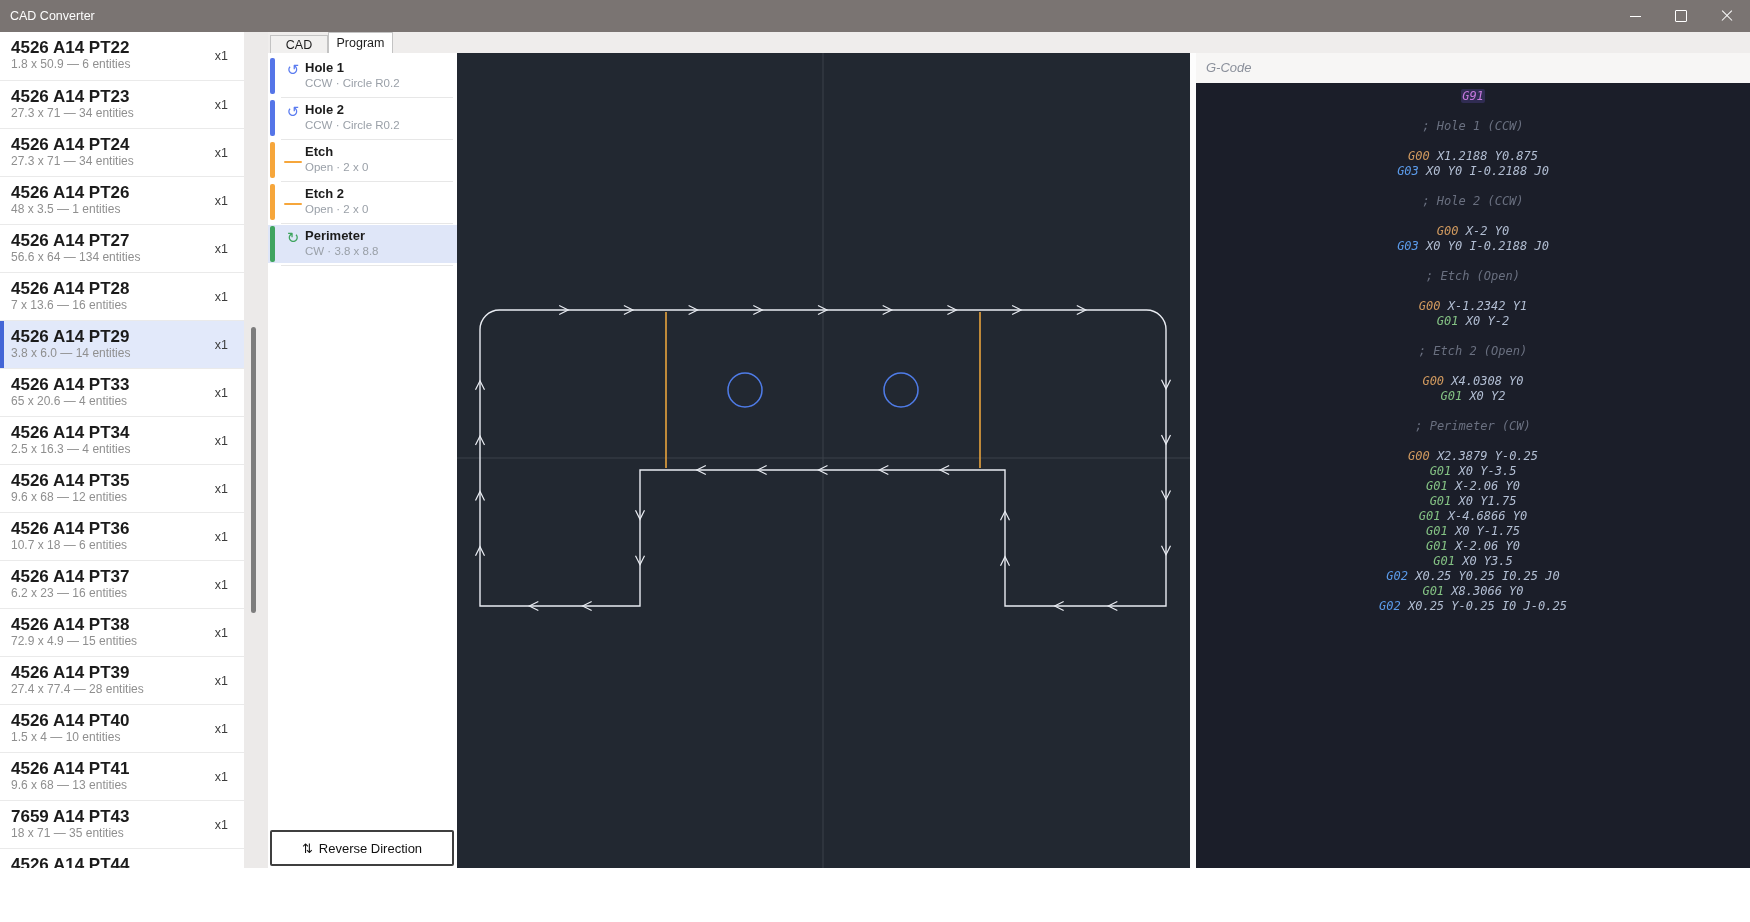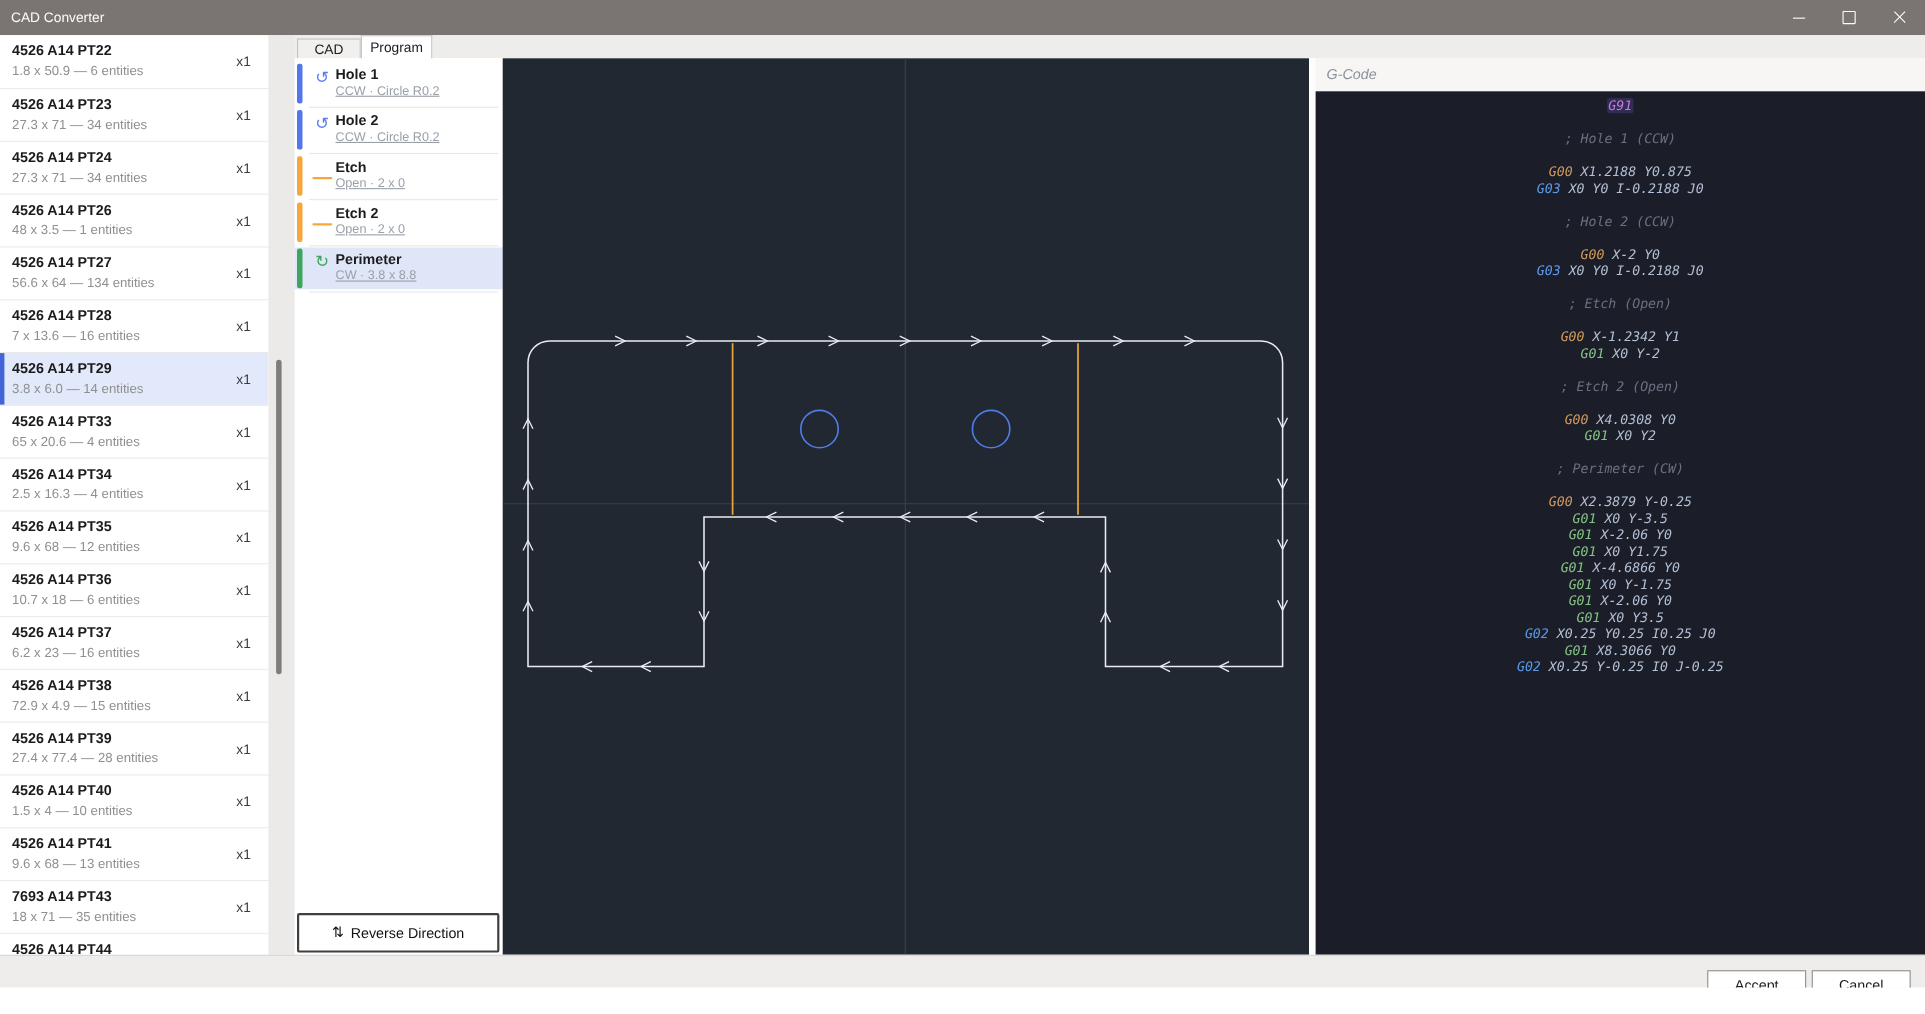--- a/index.html
+++ b/index.html
@@ -17,21 +17,21 @@
   .glyph-close:before,.glyph-close:after{content:"";position:absolute;left:-1px;top:5px;width:14px;height:1.3px;background:#fff;}
   .glyph-close:before{transform:rotate(45deg);}
   .glyph-close:after{transform:rotate(-45deg);}
 
   
   .sidebar{position:absolute;left:0;top:32px;width:244px;height:836px;background:#fff;overflow:hidden;}
   .sb-item{position:relative;height:48px;border-top:1px solid #eaeaea;box-sizing:border-box;}
   .sb-item:first-child{border-top:none;}
   .sb-item.selected{background:#e2e9fa;}
   .sb-item.selected:before{content:"";position:absolute;left:0;top:0;bottom:0;width:4px;background:#4365d6;}
-  .sb-name{position:absolute;left:11px;top:6px;font-size:13px;font-weight:bold;color:#1b1b1b;white-space:nowrap;}
+  .sb-name{position:absolute;left:11px;top:6px;font-size:17px;font-weight:bold;color:#1b1b1b;white-space:nowrap;}
   .sb-dims{position:absolute;left:11px;top:25px;font-size:12px;color:#8f8f8f;white-space:nowrap;}
   .sb-qty{position:absolute;right:16px;top:0;height:48px;display:flex;align-items:center;font-size:12.5px;color:#3c3c3c;}
 
   
   .gutter{position:absolute;left:244px;top:32px;width:24px;height:836px;background:#eceae9;}
   .thumb{position:absolute;left:7px;top:295px;width:5px;height:286px;background:#7d7d7d;border-radius:2.5px;}
 
   
   .tabstrip{position:absolute;left:268px;top:32px;width:1482px;height:21px;background:#efedec;}
   .tab{position:absolute;box-sizing:border-box;font-size:12.5px;color:#1d1d1d;text-align:center;}
@@ -41,21 +41,21 @@
   
   .opspanel{position:absolute;left:268px;top:53px;width:189px;height:815px;background:#fff;}
   .op-row{position:absolute;left:0;width:189px;height:38px;background:#fff;}
   .op-row.selected{background:#dfe6f8;}
   .op-sep{position:absolute;left:13px;width:172px;height:1px;background:#e7e7e7;}
   .op-accent{position:absolute;left:2px;top:1px;width:4.5px;height:36px;border-radius:2px;}
   .op-icon{position:absolute;left:14px;top:0;width:22px;height:26px;display:flex;align-items:center;justify-content:center;
            font-family:"DejaVu Sans",sans-serif;font-size:15px;}
   .op-line-icon{width:18px;height:2px;border-radius:1px;}
   .op-name{position:absolute;left:37px;top:3px;font-size:13px;font-weight:bold;color:#1c1c1c;white-space:nowrap;}
-  .op-sub{position:absolute;left:37px;top:20px;font-size:11.5px;color:#9aa0a8;white-space:nowrap;text-decoration:underline;}
+  .op-sub{position:absolute;left:37px;top:20px;font-size:11.5px;color:#9aa0a8;white-space:nowrap;}
 
   .reverse-btn{position:absolute;left:2px;top:777px;width:184px;height:36px;box-sizing:border-box;
                background:#fff;border:2px solid #3f3f3f;border-radius:2px;display:flex;align-items:center;justify-content:center;
                font-size:13px;color:#111;}
   .reverse-btn .ricon{font-family:"DejaVu Sans",sans-serif;font-size:13px;margin-right:6px;}
 
   
   .viewport{position:absolute;left:457px;top:53px;width:733px;height:815px;}
   .divider{position:absolute;left:1190px;top:53px;width:6px;height:815px;background:#fdfdfd;}
 
@@ -171,21 +171,21 @@
         <div class="sb-name">4526 A14 PT40</div>
         <div class="sb-dims">1.5 x 4 — 10 entities</div>
         <div class="sb-qty">x1</div>
       </div>
       <div class="sb-item">
         <div class="sb-name">4526 A14 PT41</div>
         <div class="sb-dims">9.6 x 68 — 13 entities</div>
         <div class="sb-qty">x1</div>
       </div>
       <div class="sb-item">
-        <div class="sb-name">7693 A14 PT43</div>
+        <div class="sb-name">7659 A14 PT43</div>
         <div class="sb-dims">18 x 71 — 35 entities</div>
         <div class="sb-qty">x1</div>
       </div>
       <div class="sb-item">
         <div class="sb-name">4526 A14 PT44</div>
         <div class="sb-dims"></div>
         <div class="sb-qty">x1</div>
       </div>
     </div>
 
@@ -287,18 +287,14 @@
       </svg></div>
   <div class="divider"></div>
 
   <div class="gcodepanel">
     <div class="gc-header">
       <span>G-Code</span>
     </div>
     <div class="gc-code" id="gcode" style="background: rgb(27, 30, 41);"><div class="gl"><span class="tok-G91" style="color: rgb(198, 120, 221);">G91</span></div><div class="gl">&nbsp;</div><div class="gl"><span style="color: rgb(106, 112, 128);">; Hole 1 (CCW)</span></div><div class="gl">&nbsp;</div><div class="gl"><span style="color: rgb(209, 154, 95);">G00</span><span style="color: rgb(179, 191, 212);"> X1.2188 Y0.875</span></div><div class="gl"><span style="color: rgb(91, 155, 234);">G03</span><span style="color: rgb(179, 191, 212);"> X0 Y0 I-0.2188 J0</span></div><div class="gl">&nbsp;</div><div class="gl"><span style="color: rgb(106, 112, 128);">; Hole 2 (CCW)</span></div><div class="gl">&nbsp;</div><div class="gl"><span style="color: rgb(209, 154, 95);">G00</span><span style="color: rgb(179, 191, 212);"> X-2 Y0</span></div><div class="gl"><span style="color: rgb(91, 155, 234);">G03</span><span style="color: rgb(179, 191, 212);"> X0 Y0 I-0.2188 J0</span></div><div class="gl">&nbsp;</div><div class="gl"><span style="color: rgb(106, 112, 128);">; Etch (Open)</span></div><div class="gl">&nbsp;</div><div class="gl"><span style="color: rgb(209, 154, 95);">G00</span><span style="color: rgb(179, 191, 212);"> X-1.2342 Y1</span></div><div class="gl"><span style="color: rgb(132, 194, 132);">G01</span><span style="color: rgb(179, 191, 212);"> X0 Y-2</span></div><div class="gl">&nbsp;</div><div class="gl"><span style="color: rgb(106, 112, 128);">; Etch 2 (Open)</span></div><div class="gl">&nbsp;</div><div class="gl"><span style="color: rgb(209, 154, 95);">G00</span><span style="color: rgb(179, 191, 212);"> X4.0308 Y0</span></div><div class="gl"><span style="color: rgb(132, 194, 132);">G01</span><span style="color: rgb(179, 191, 212);"> X0 Y2</span></div><div class="gl">&nbsp;</div><div class="gl"><span style="color: rgb(106, 112, 128);">; Perimeter (CW)</span></div><div class="gl">&nbsp;</div><div class="gl"><span style="color: rgb(209, 154, 95);">G00</span><span style="color: rgb(179, 191, 212);"> X2.3879 Y-0.25</span></div><div class="gl"><span style="color: rgb(132, 194, 132);">G01</span><span style="color: rgb(179, 191, 212);"> X0 Y-3.5</span></div><div class="gl"><span style="color: rgb(132, 194, 132);">G01</span><span style="color: rgb(179, 191, 212);"> X-2.06 Y0</span></div><div class="gl"><span style="color: rgb(132, 194, 132);">G01</span><span style="color: rgb(179, 191, 212);"> X0 Y1.75</span></div><div class="gl"><span style="color: rgb(132, 194, 132);">G01</span><span style="color: rgb(179, 191, 212);"> X-4.6866 Y0</span></div><div class="gl"><span style="color: rgb(132, 194, 132);">G01</span><span style="color: rgb(179, 191, 212);"> X0 Y-1.75</span></div><div class="gl"><span style="color: rgb(132, 194, 132);">G01</span><span style="color: rgb(179, 191, 212);"> X-2.06 Y0</span></div><div class="gl"><span style="color: rgb(132, 194, 132);">G01</span><span style="color: rgb(179, 191, 212);"> X0 Y3.5</span></div><div class="gl"><span style="color: rgb(91, 155, 234);">G02</span><span style="color: rgb(179, 191, 212);"> X0.25 Y0.25 I0.25 J0</span></div><div class="gl"><span style="color: rgb(132, 194, 132);">G01</span><span style="color: rgb(179, 191, 212);"> X8.3066 Y0</span></div><div class="gl"><span style="color: rgb(91, 155, 234);">G02</span><span style="color: rgb(179, 191, 212);"> X0.25 Y-0.25 I0 J-0.25</span></div></div>
   </div>
 
-  <div class="bottombar">
-    <div class="footbtn" id="acceptBtn">Accept</div>
-    <div class="footbtn" id="cancelBtn">Cancel</div>
-  </div>
 
 </div>
 
 </body></html>

